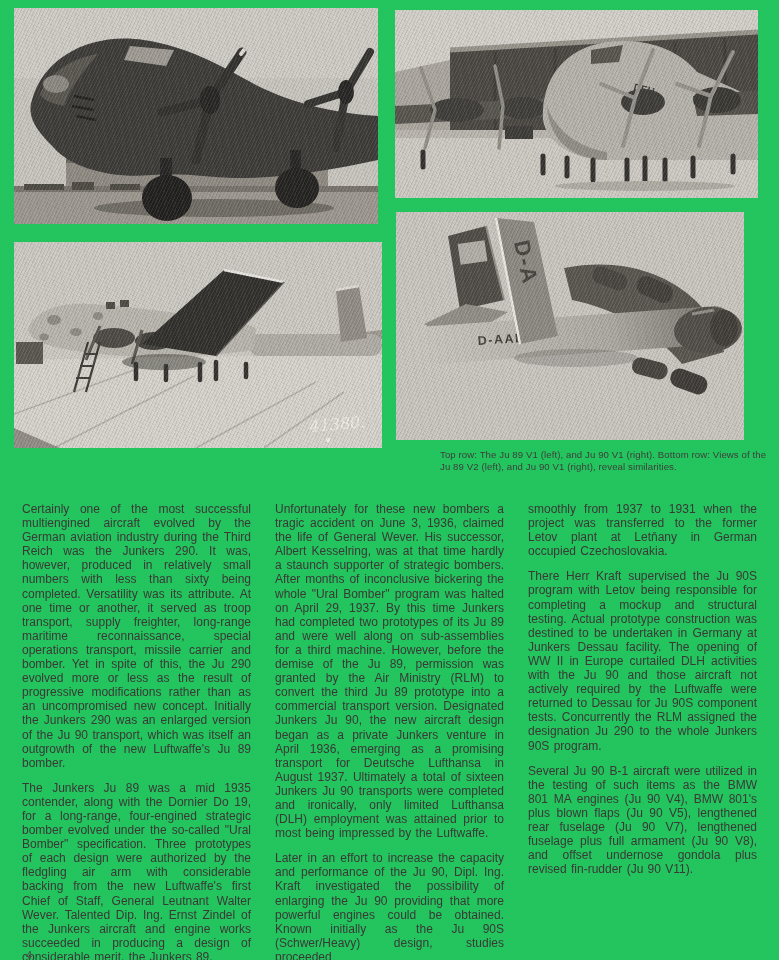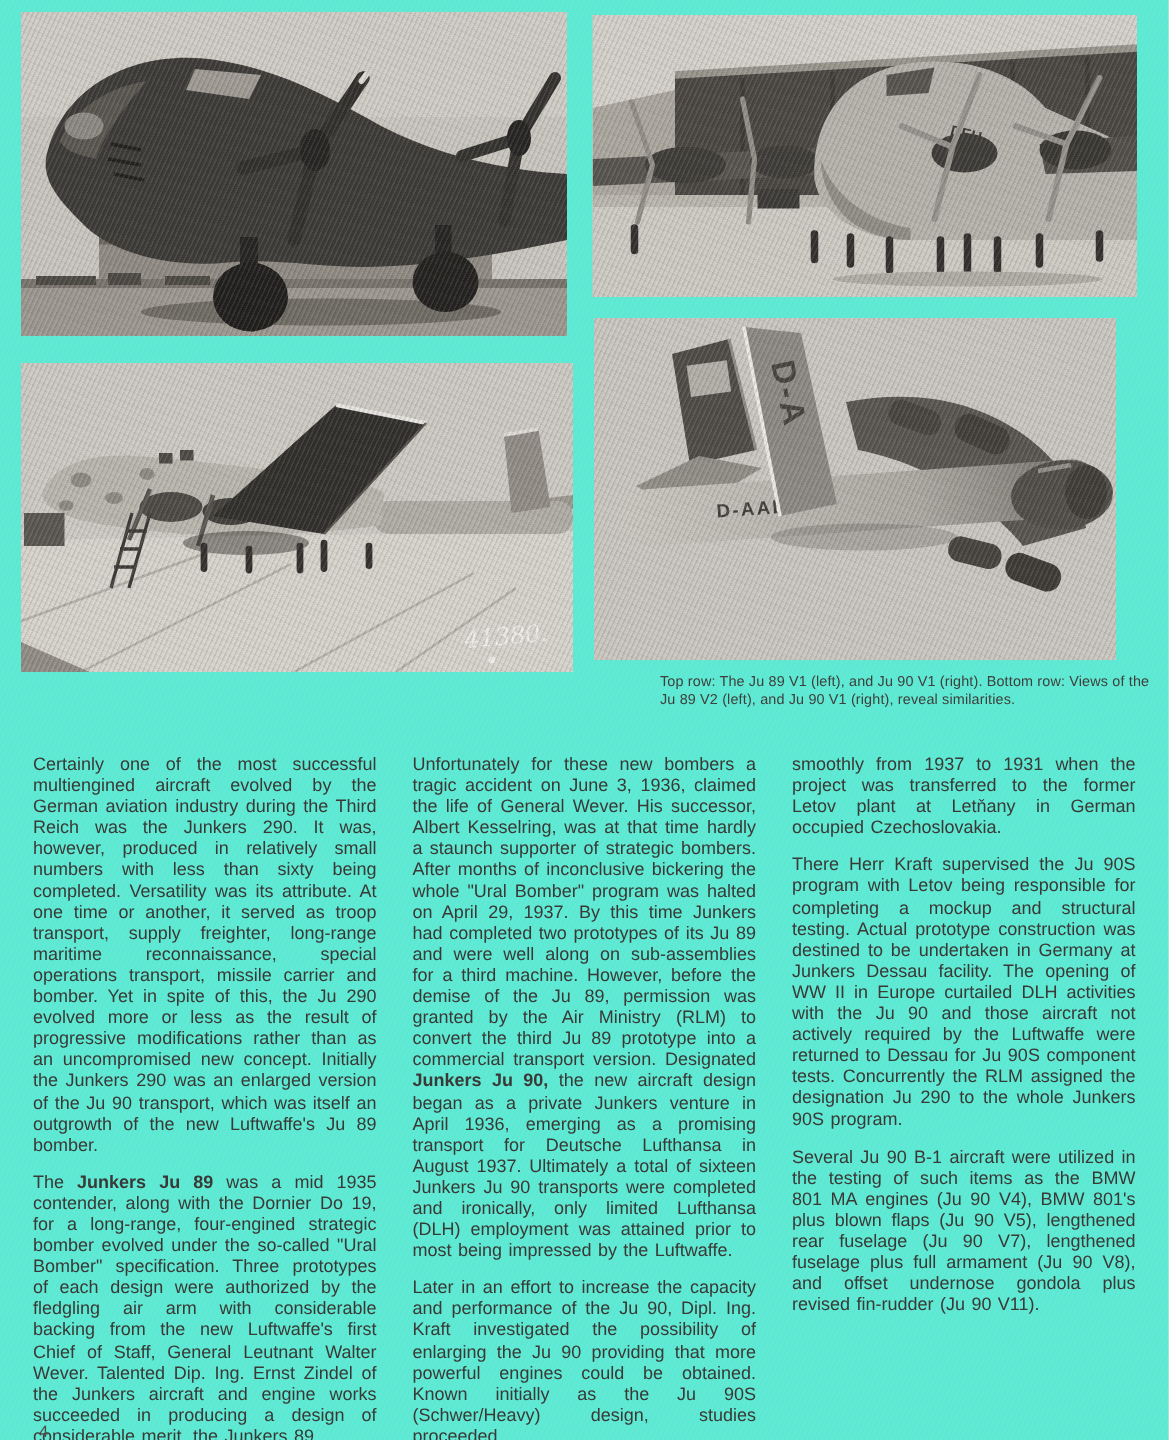--- a/index.html
+++ b/index.html
@@ -1,18 +1,18 @@
 <!DOCTYPE html>
 <html lang="en"><head>
 <meta charset="utf-8">
 <style>
   html,body { margin:0; padding:0; background:#dddad4; }
   .page {
     position:relative; width:779px; height:960px; margin:0 auto;
-    background:#5eead4; overflow:hidden;
+    background:#22c55e; overflow:hidden;
     font-family:"Liberation Sans", sans-serif;
   }
   .page::before {
     content:""; position:absolute; inset:0; pointer-events:none;
     background:repeating-linear-gradient(115deg, rgba(120,112,100,0.03) 0 1px, transparent 1px 3px);
   }
   .photo { position:absolute; overflow:hidden; background:#c9c6c0; }
   .photo svg { display:block; width:100%; height:100%; }
   .photo::after {
     content:""; position:absolute; inset:0; pointer-events:none;
@@ -27,21 +27,21 @@
   .caption {
     position:absolute; left:440px; top:449px; width:334px;
     font-size:9.6px; line-height:12px; color:#3f3e3b; letter-spacing:0.1px;
   }
   .text-columns { position:absolute; left:22px; top:502px; width:736px; display:flex; gap:24px; }
   .col { flex:0 0 229px; width:229px; }
   .bp {
     margin:0 0 11px; font-size:12px; line-height:14.1px;
     text-align:justify; color:#3a3936; word-spacing:0.08em; hyphens:auto;
   }
-  .bp b { font-weight:bold; }
+  .bp b { font-weight:normal; }
   .pagenum { position:absolute; left:26px; top:949px; font-size:11px; color:#4b4a47; }
 </style>
 </head>
 <body>
 
 <div class="page">
 
   <figure class="photo photo1" style="margin:0;">
     <svg viewBox="0 0 364 216" aria-hidden="true">
       <rect x="0" y="0" width="364" height="216" fill="#c7c4be"></rect>

